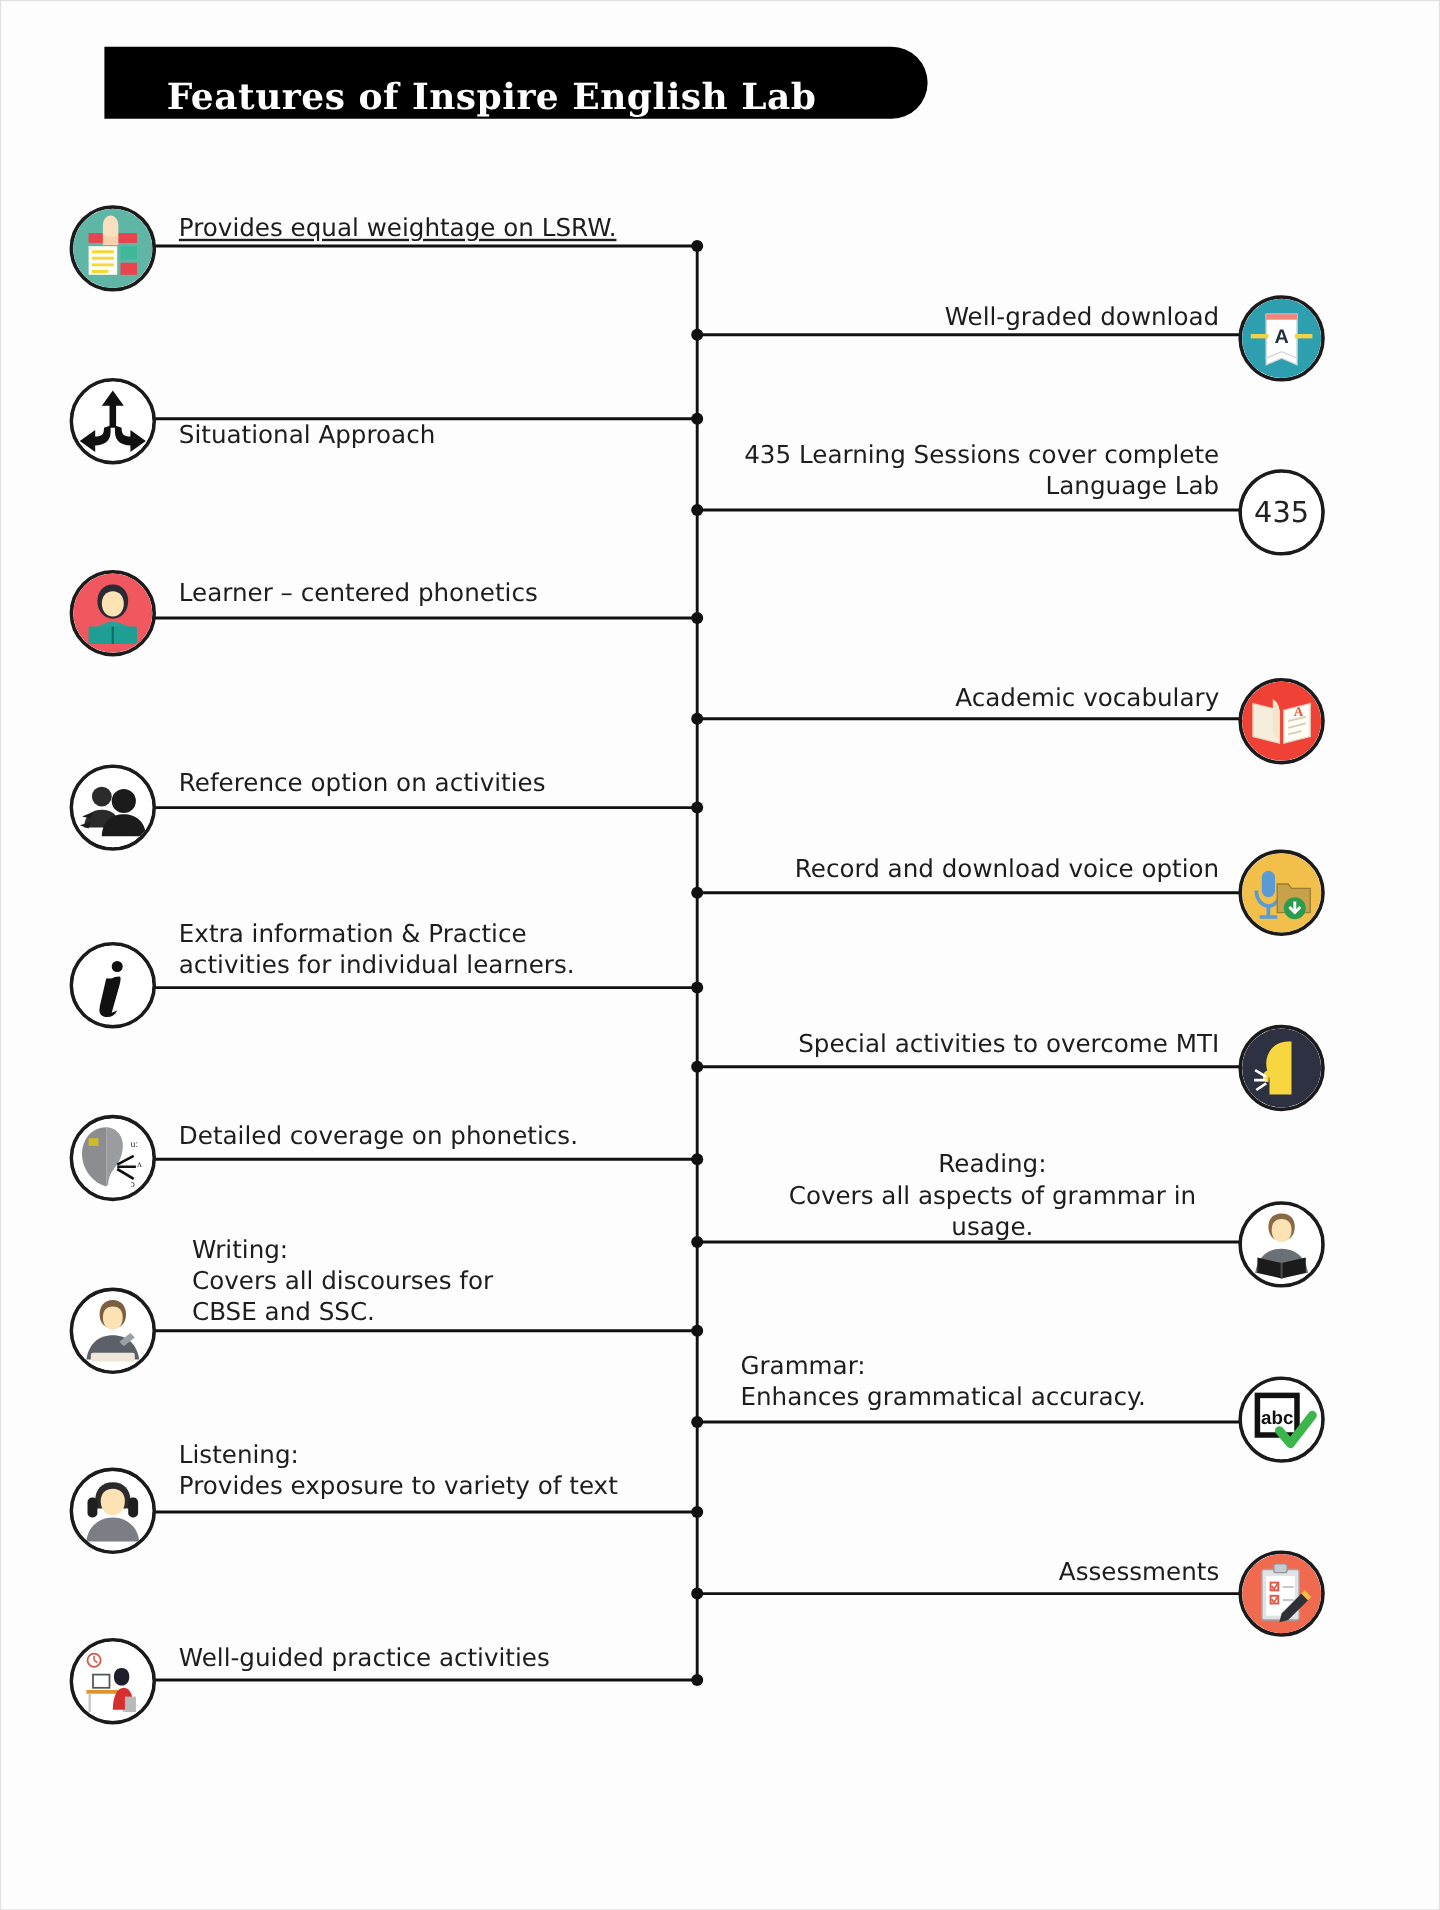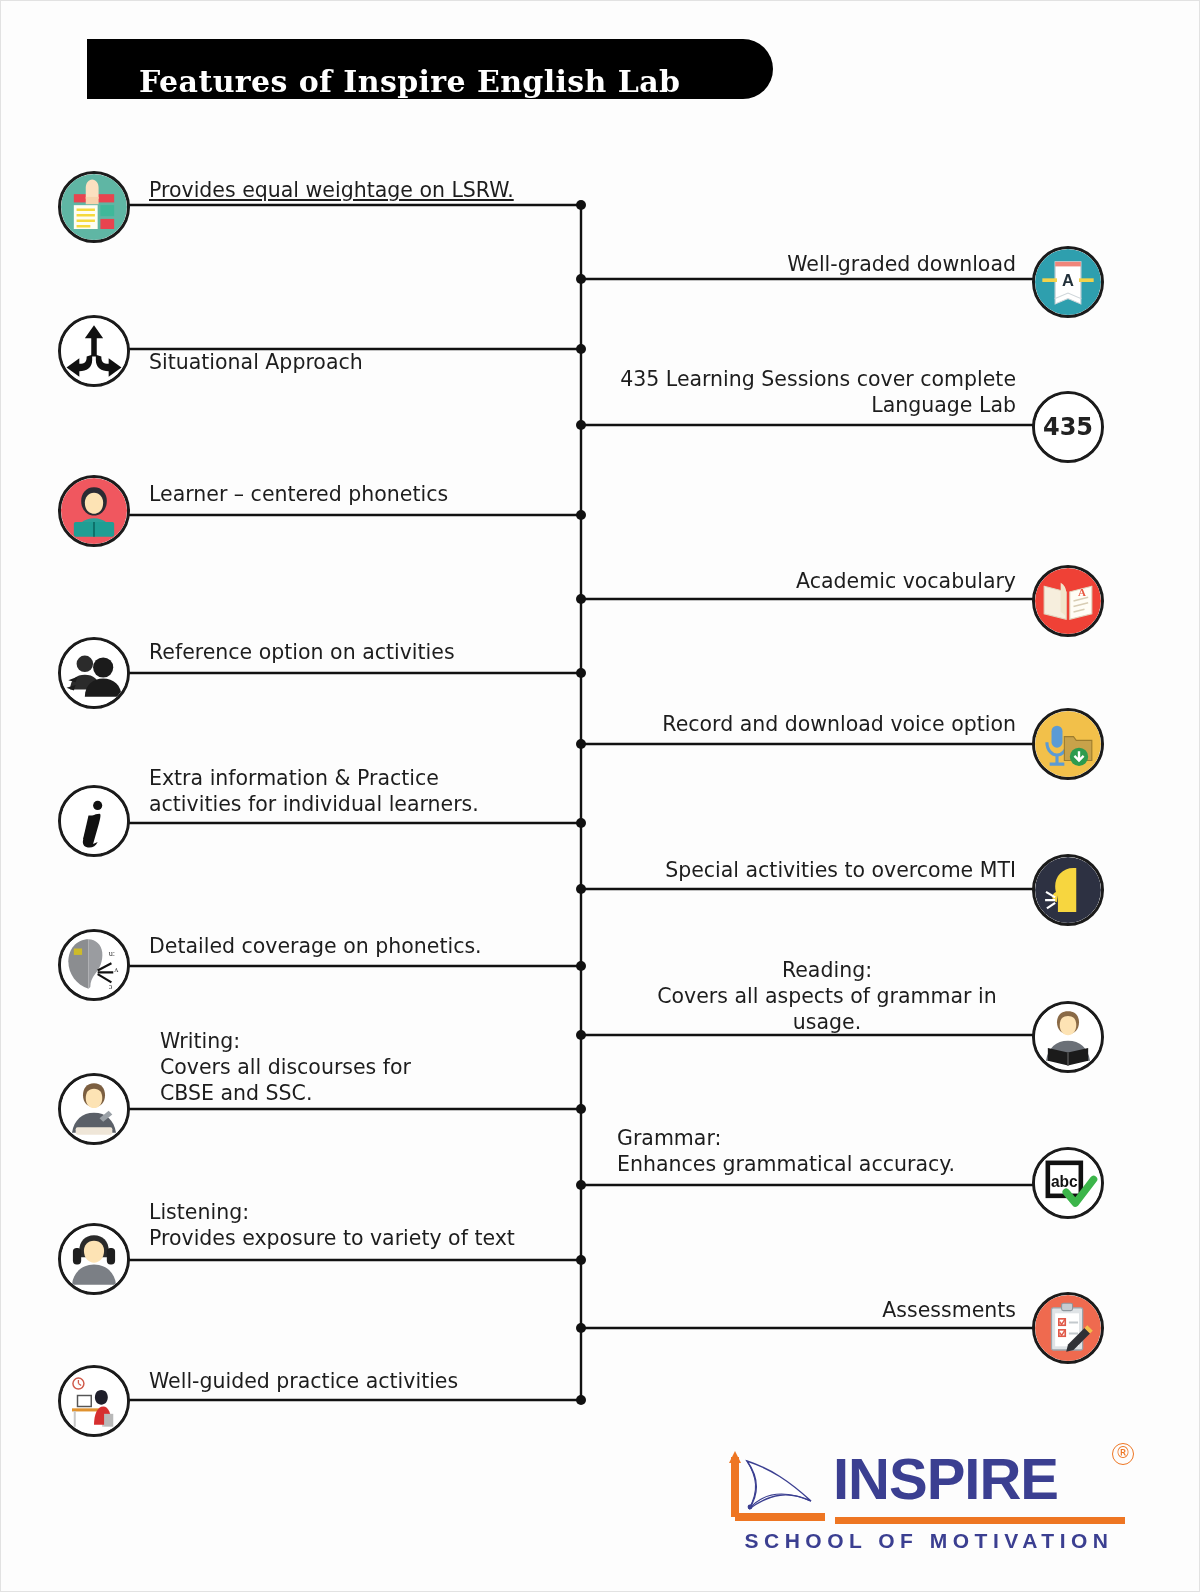--- a/index.html
+++ b/index.html
@@ -46,21 +46,21 @@
     overflow:hidden;
     box-sizing:border-box;
   }
   .badge .fill{
     position:absolute;inset:0;border-radius:50%;
   }
   .badge svg{position:absolute;inset:0;width:100%;height:100%;}
   .badge .num{
     position:absolute;inset:0;
     display:flex;align-items:center;justify-content:center;
-    font-size:24px;color:#222;font-weight:bold;
+    font-size:24px;color:#222;
   }
 
   .label{
     position:absolute;
     font-size:20.5px;
     color:#1d1d1d;
     line-height:26px;
     white-space:pre-line;
   }
   .label.left{ text-align:left; }
@@ -360,29 +360,14 @@
           <line x1="37" y1="30" x2="47" y2="30"></line>
             <line x1="37" y1="42" x2="47" y2="42"></line>
         </g>
         <path d="M36 54 l18-18 6 6 -18 18 -8 2z" fill="#2f3136"></path>
         <path d="M54 36 l6 6 3-3 -6-6z" fill="#f2c04a"></path>
       </svg>
       </div>
       <div class="label rightal" style="left: 590px; top: 1296px; width: 425px;">Assessments</div>
     </div>
 
-  <div id="logo">
-    <svg id="logo-mark" viewBox="0 0 106 78">
-      <path d="M8 70 L8 10" stroke="#ee7623" stroke-width="8" fill="none"></path>
-      <path d="M8 4 L2 16 L14 16 Z" fill="#ee7623"></path>
-      <path d="M8 70 L98 70" stroke="#ee7623" stroke-width="8" fill="none"></path>
-      <path d="M20 14 C44 22, 62 34, 84 54 C62 44, 44 46, 22 62 C34 44, 30 28, 20 14 Z" fill="#ffffff" stroke="#3b3f91" stroke-width="1.4"></path>
-      <path d="M22 62 C36 46, 56 42, 84 54" fill="none" stroke="#3b3f91" stroke-width="1.1"></path>
-      <path d="M20 14 C30 30, 32 44, 22 62" fill="none" stroke="#3b3f91" stroke-width="1.1"></path>
-      <circle cx="23" cy="60" r="2.4" fill="#3b3f91"></circle>
-    </svg>
-    <div id="logo-word">INSPIRE</div>
-    <div id="logo-reg">®</div>
-    <div id="logo-rule"></div>
-    <div id="logo-tag">SCHOOL OF MOTIVATION</div>
-  </div>
 
 </div>
 
 </body></html>

